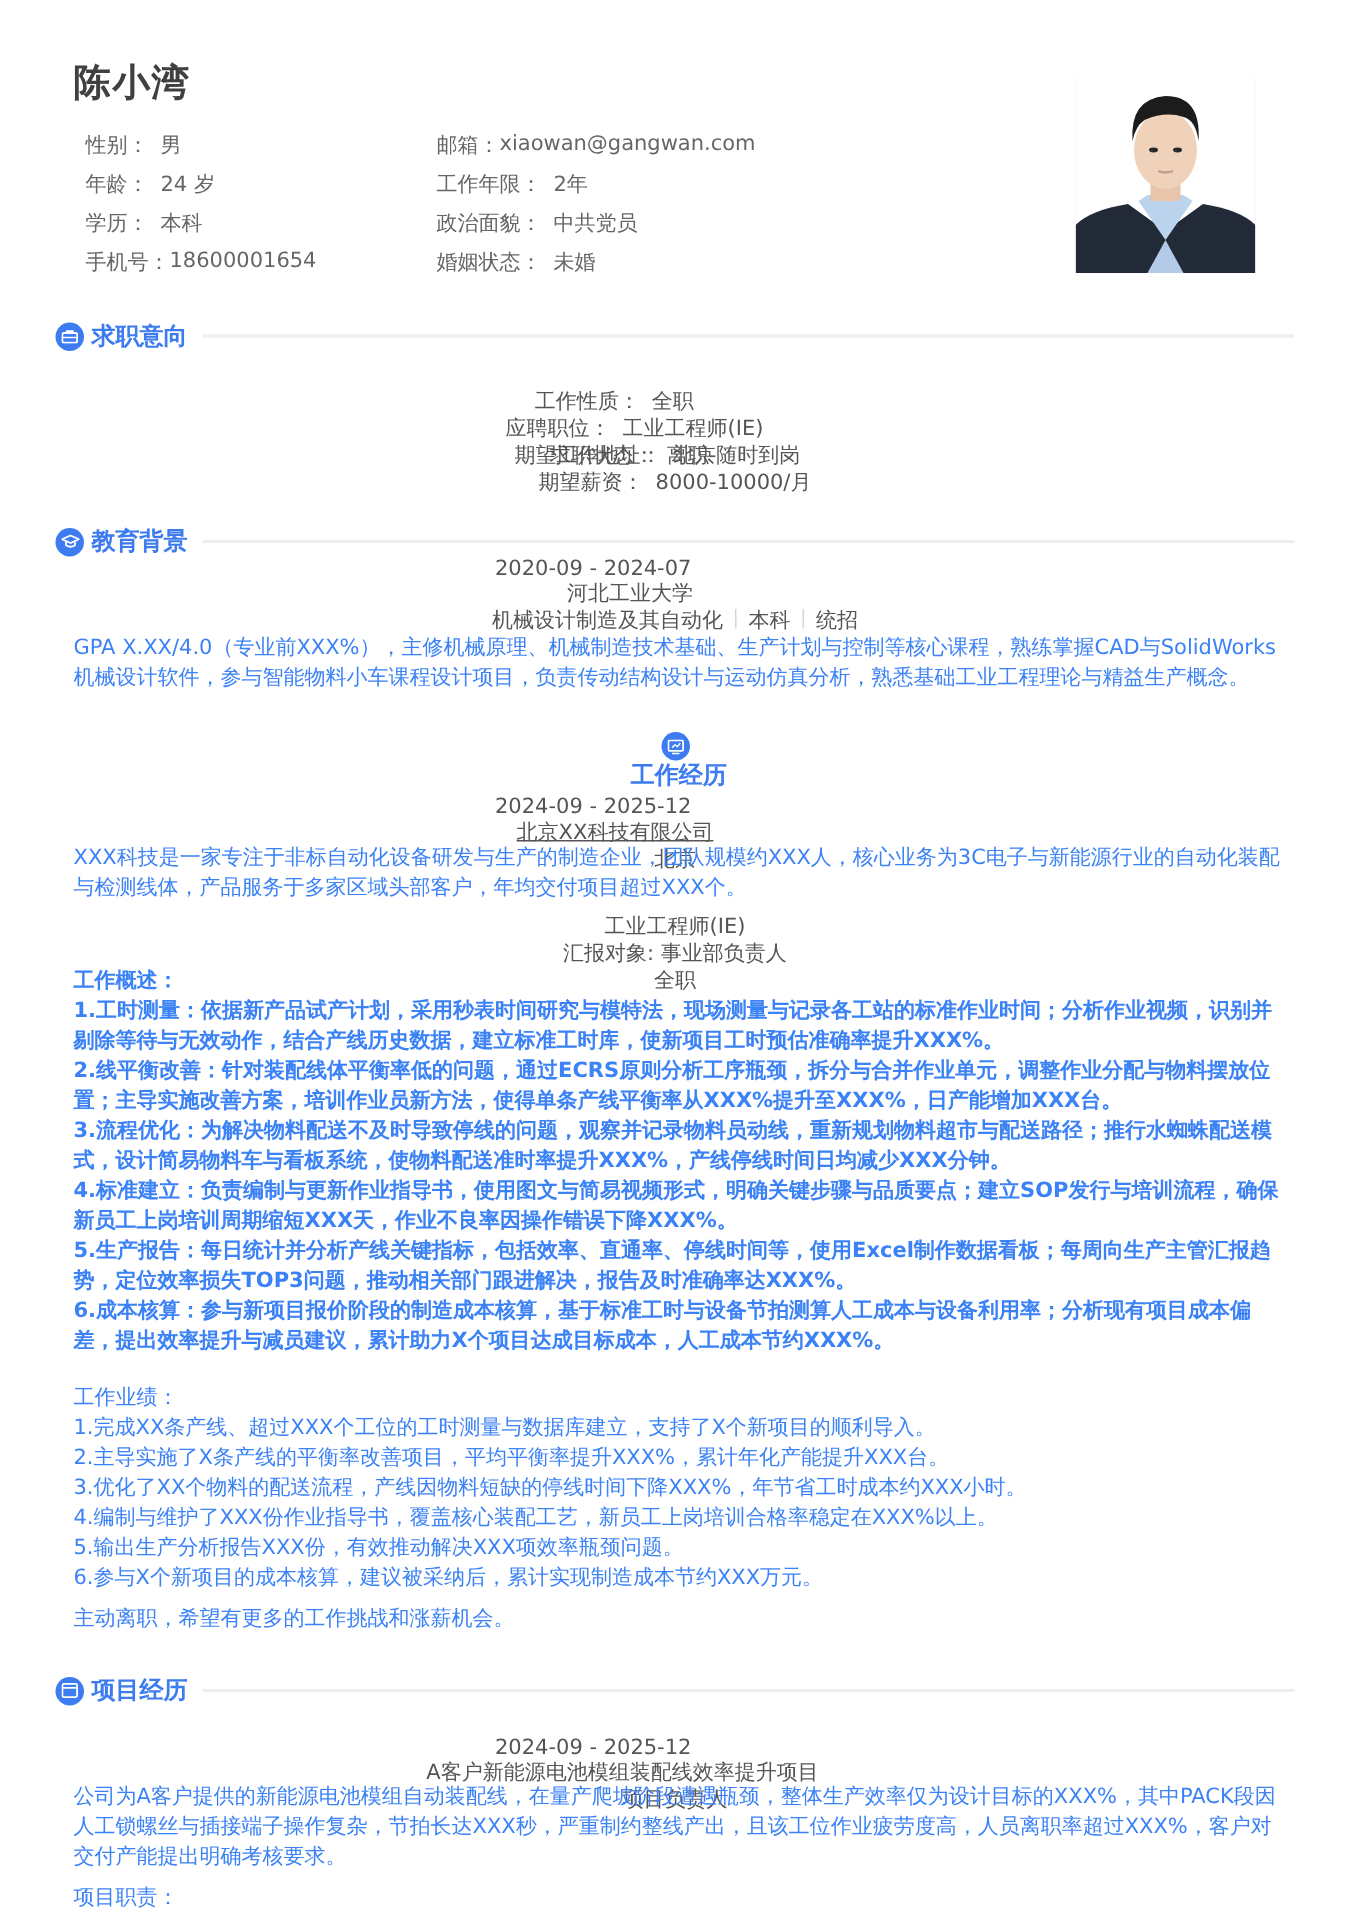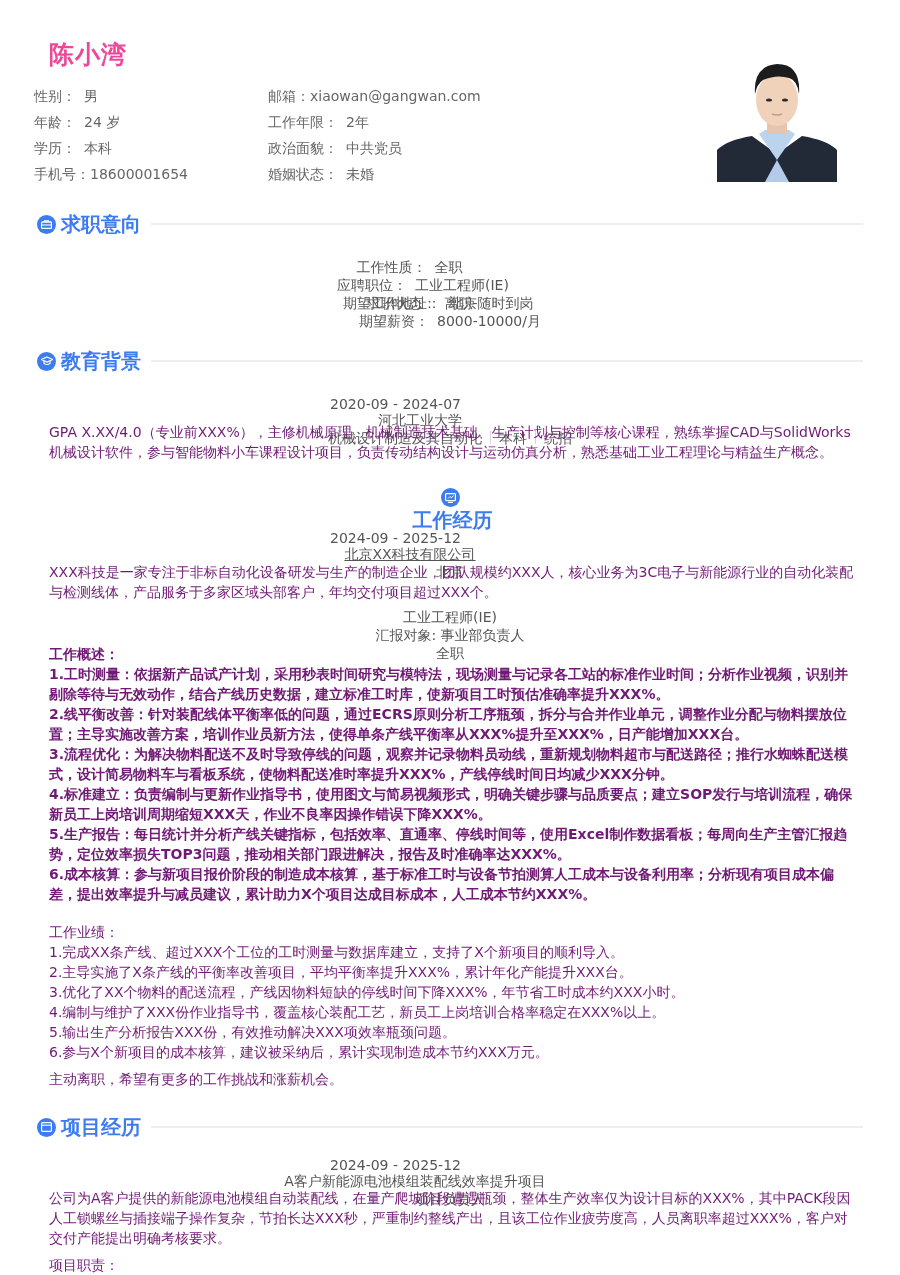--- a/index.html
+++ b/index.html
@@ -1,36 +1,36 @@
 <!DOCTYPE html>
 <html><head>
 <meta charset="utf-8">
 <style>
   * { box-sizing: border-box; margin: 0; padding: 0; }
   html, body { width: 900px; height: 1275px; background: #ffffff; overflow: hidden; }
   body { font-family: "DejaVu Sans", "Liberation Sans", sans-serif; color: #555555; font-size: 14px; position: relative; }
 
-  .name { position: absolute; left: 49px; top: 38px; font-size: 25px; font-weight: bold; color: #ec4899; letter-spacing: 1px; }
-  .basic { position: absolute; left: 34px; top: 84px; width: 620px; }
+  .name { position: absolute; left: 49px; top: 38px; font-size: 25px; font-weight: bold; color: #404040; letter-spacing: 1px; }
+  .basic { position: absolute; left: 57px; top: 84px; width: 620px; }
   .basic-row { height: 26px; display: flex; align-items: center; }
   .basic-cell { display: flex; font-size: 14px; color: #666; }
   .basic-cell.c1 { width: 234px; }
   .basic-cell .lab { margin-right: 8px; }
   .photo { position: absolute; left: 717px; top: 50px; width: 120px; height: 132px; background: #f4f4f4; overflow: hidden; }
 
   .sec-head { position: absolute; left: 37px; width: 826px; height: 24px; display: flex; align-items: center; }
   .sec-icon { width: 19px; height: 19px; border-radius: 50%; background: #3d7bf0; display: flex; align-items: center; justify-content: center; flex-shrink: 0; }
-  .sec-title { margin-left: 5px; font-size: 20px; font-weight: bold; color: #3d7bf0; white-space: nowrap; }
+  .sec-title { margin-left: 5px; font-size: 16px; font-weight: bold; color: #3d7bf0; white-space: nowrap; }
   .sec-line { flex: 1; height: 2px; background: #eeeeee; margin-left: 10px; }
 
   .row { position: absolute; left: 49px; width: 802px; display: flex; align-items: center; font-size: 14px; color: #555; flex-direction: column; }
   .kv { display: flex; }
   .kv .lab { margin-right: 8px; }
 
-  .text { position: absolute; left: 49px; width: 806px; font-size: 14px; line-height: 20px; color: #701a75; }
+  .text { position: absolute; left: 49px; width: 806px; font-size: 14px; line-height: 20px; color: #3b82f6; }
   .text p { margin: 0; }
   .sep { display: inline-block; width: 1px; height: 13px; background: #d6d6d6; margin: 0 8px; vertical-align: -1px; }
   .jr { display: flex; justify-content: space-between; }
 </style>
 </head>
 <body>
 
 <div class="name">陈小湾</div>
 
 <div class="basic">
@@ -138,21 +138,21 @@
   <div class="sec-icon">
     <svg width="12" height="10" viewBox="0 0 12 10">
         <path d="M6 1 L11.5 3.5 L6 6 L0.5 3.5 Z" fill="none" stroke="#fff" stroke-width="1.2"></path>
         <path d="M3 5 V7.5 Q6 9.5 9 7.5 V5" fill="none" stroke="#fff" stroke-width="1.2"></path>
       </svg>
   </div>
   <div class="sec-title">教育背景</div>
   <div class="sec-line"></div>
 </div>
 
-<div class="row jr" style="top:396px; height:20px;">
+<div class="row jr" style="top:371px; height:20px;">
   <span style="width:240px;">2020-09 - 2024-07</span>
   <span style="flex:1; text-align:center; padding-right:60px;">河北工业大学</span>
   <span style="text-align:right; white-space:nowrap;"><span>机械设计制造及其自动化</span><span class="sep"></span><span>本科</span><span class="sep"></span><span>统招</span></span>
 </div>
 <div class="text" style="top:422px;">GPA X.XX/4.0（专业前XXX%），主修机械原理、机械制造技术基础、生产计划与控制等核心课程，熟练掌握CAD与SolidWorks机械设计软件，参与智能物料小车课程设计项目，负责传动结构设计与运动仿真分析，熟悉基础工业工程理论与精益生产概念。</div>
 
 <div class="sec-head" style="top:488px;flex-direction:column;">
   <div class="sec-icon">
     <svg width="11" height="10" viewBox="0 0 11 10">
         <rect x="0.6" y="0.6" width="9.8" height="7" rx="0.8" fill="none" stroke="#fff" stroke-width="1.2"></rect>

